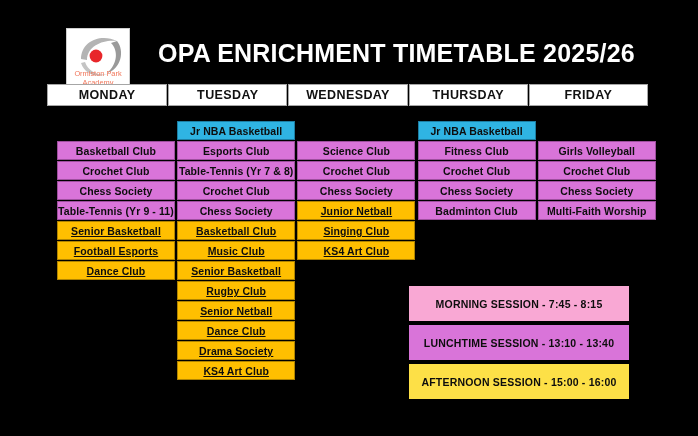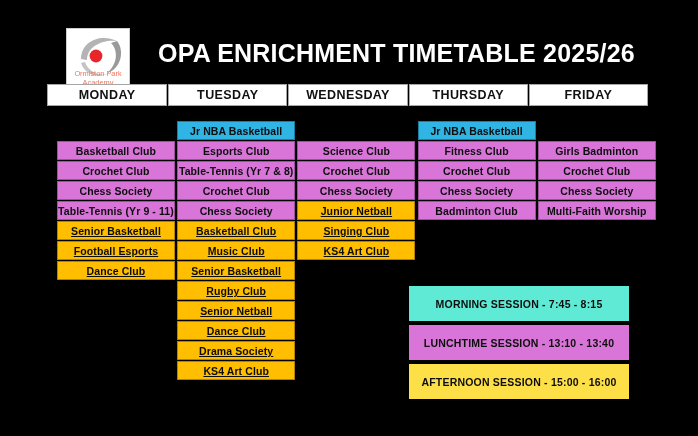--- a/index.html
+++ b/index.html
@@ -132,21 +132,21 @@
     margin-bottom: 2px;
     text-align: center;
     font-size: 10.5px;
     font-weight: bold;
     color: #0d0d0d;
     letter-spacing: 0.2px;
     white-space: nowrap;
     box-sizing: border-box;
     border: 1px solid #000000;
   }
-  .legend-row.morning   { background: #5eead4; }
+  .legend-row.morning   { background: #f9a8d4; }
   .legend-row.lunch     { background: #d974d9; }
   .legend-row.afternoon { background: #fde047; }
 </style>
 </head>
 <body>
 
 <div id="header">
 
   <div id="logo-box">
     <svg id="logo-svg" viewBox="0 0 62 64" xmlns="http://www.w3.org/2000/svg">
@@ -207,21 +207,21 @@
     </div>
     <div class="col col-3">
       <div class="cell morning">Jr NBA Basketball</div>
       <div class="cell lunch">Fitness Club</div>
       <div class="cell lunch">Crochet Club</div>
       <div class="cell lunch">Chess Society</div>
       <div class="cell lunch">Badminton Club</div>
     </div>
     <div class="col col-4">
       <div class="cell spacer"></div>
-      <div class="cell lunch">Girls Badminton</div>
+      <div class="cell lunch">Girls Volleyball</div>
       <div class="cell lunch">Crochet Club</div>
       <div class="cell lunch">Chess Society</div>
       <div class="cell lunch">Multi-Faith Worship</div>
     </div>
   </div>
 
 <div id="legend">
     <div class="legend-row morning">MORNING SESSION - 7:45 - 8:15</div>
     <div class="legend-row lunch">LUNCHTIME SESSION - 13:10 - 13:40</div>
     <div class="legend-row afternoon">AFTERNOON SESSION - 15:00 - 16:00</div>

